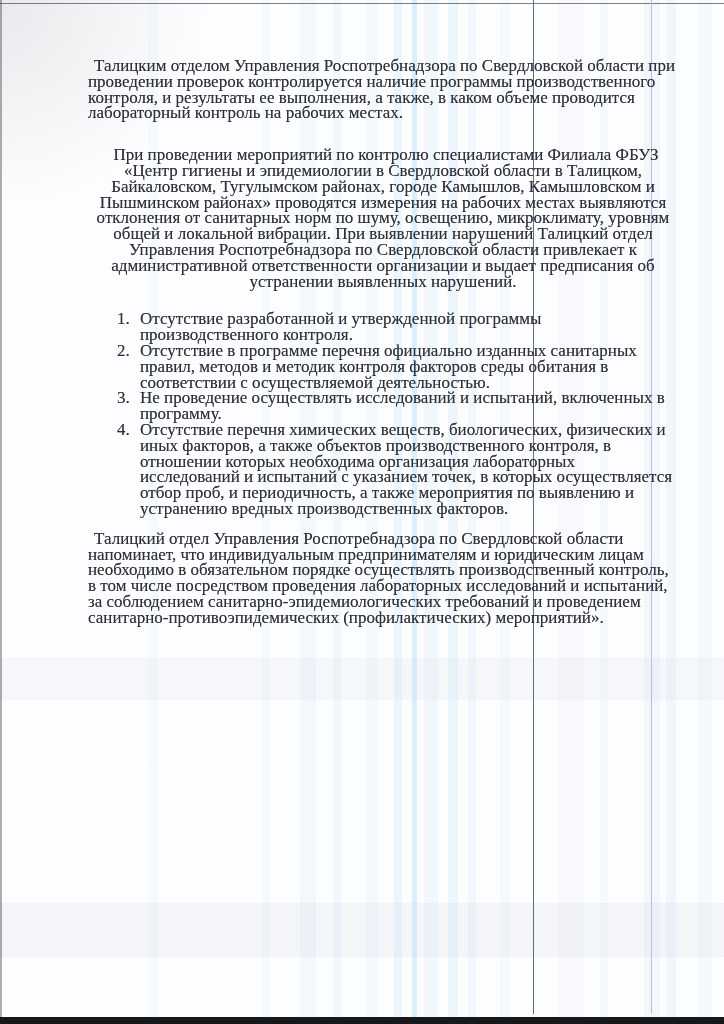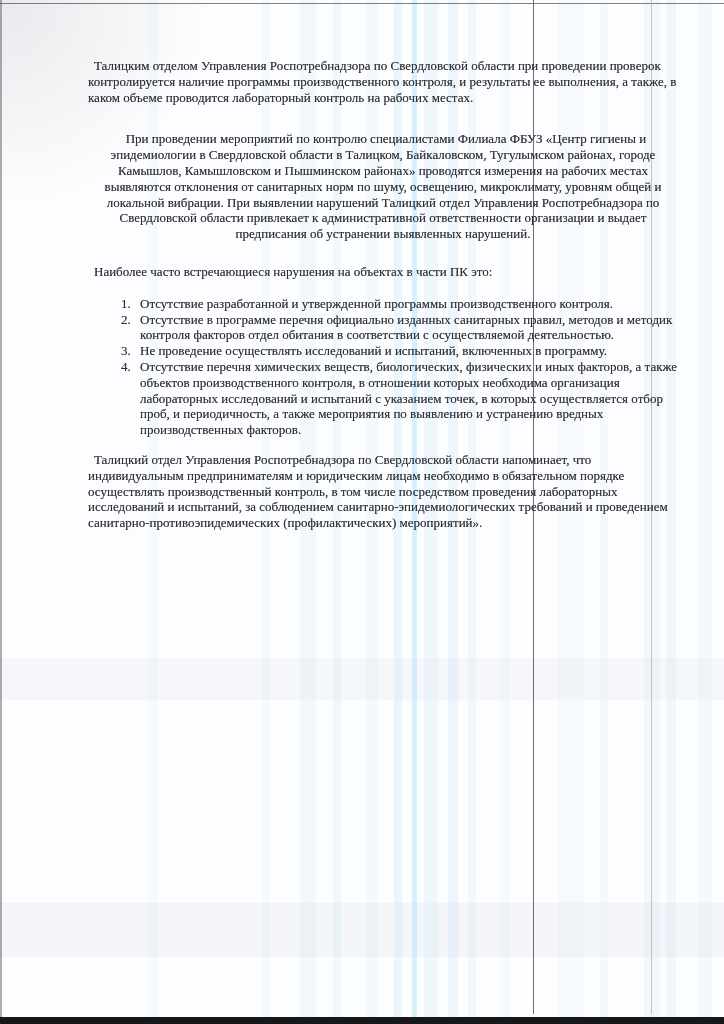--- a/index.html
+++ b/index.html
@@ -49,21 +49,21 @@
     background:radial-gradient(circle at 0 0, rgba(110,115,128,.14), rgba(110,115,128,0) 70%);
   }
   .edge-top{position:absolute;left:0;top:3px;width:100%;height:1px;background:rgba(80,84,92,.75);}
   .edge-left{position:absolute;left:0;top:0;width:2px;height:1017px;background:rgba(52,55,62,.40);}
   .edge-bottom{position:absolute;left:0;bottom:0;width:100%;height:7px;background:#17181a;}
   .fold-line{position:absolute;left:533px;top:0;width:1px;height:1014px;background:#6365a9;}
   .fold-line-faint{position:absolute;left:651px;top:0;width:1px;height:1014px;background:#b9c0de;}
 
   .content{
     position:absolute;left:88px;top:58px;width:590px;
-    font-size:13px;line-height:15.8px;color:#30303a;
+    font-size:17px;line-height:15.8px;color:#30303a;
     text-shadow:0 0 .4px rgba(48,48,58,.55);
   }
   .content p{margin:0;text-indent:6px;}
   .p1{margin-bottom:26px !important;}
   .p2{margin-bottom:22px !important;text-align:center;}
   .intro{margin-bottom:16px !important;}
   ol.violations{margin:0 0 14px 0;padding-left:46px;}
   ol.violations li{padding-left:6px;margin:0;}
 </style>
 </head>
@@ -74,24 +74,23 @@
   <div class="bands"></div>
   <div class="corner-shade"></div>
   <div class="edge-top"></div>
   <div class="edge-left"></div>
   <div class="fold-line"></div>
   <div class="fold-line-faint"></div>
 
   <div class="content">
     <p class="p1">Талицким отделом Управления Роспотребнадзора по Свердловской области при проведении проверок контролируется наличие программы производственного контроля, и результаты ее выполнения, а также, в каком объеме проводится лабораторный контроль  на рабочих местах.</p>
     <p class="p2">При проведении мероприятий по контролю специалистами Филиала ФБУЗ «Центр гигиены и эпидемиологии в Свердловской области в Талицком, Байкаловском, Тугулымском районах, городе Камышлов, Камышловском и Пышминском районах» проводятся измерения на рабочих местах выявляются отклонения от санитарных норм по шуму, освещению, микроклимату, уровням общей и локальной вибрации. При выявлении нарушений Талицкий отдел Управления Роспотребнадзора по Свердловской области привлекает к административной ответственности организации и выдает предписания об устранении выявленных нарушений.</p>
-    <p class="intro">Наиболее часто встречающиеся нарушения на объектах в части ПК это:</p>
     <ol class="violations">
         <li>Отсутствие разработанной и утвержденной программы производственного контроля.</li>
-        <li>Отсутствие в программе перечня официально изданных санитарных правил, методов и методик контроля факторов отдел обитания в соответствии с осуществляемой деятельностью.</li>
+        <li>Отсутствие в программе перечня официально изданных санитарных правил, методов и методик контроля факторов среды обитания в соответствии с осуществляемой деятельностью.</li>
         <li>Не проведение осуществлять исследований и испытаний, включенных в программу.</li>
         <li>Отсутствие перечня химических веществ, биологических, физических и иных факторов, а также объектов производственного контроля, в отношении которых необходима организация лабораторных исследований и испытаний с указанием точек, в которых осуществляется отбор проб, и периодичность, а также мероприятия по выявлению и устранению вредных производственных факторов.</li>
       </ol>
     <p class="closing">Талицкий отдел Управления Роспотребнадзора по Свердловской области напоминает, что индивидуальным предпринимателям и юридическим лицам необходимо в обязательном порядке осуществлять производственный контроль, в том числе посредством проведения лабораторных исследований и испытаний, за соблюдением санитарно-эпидемиологических требований и проведением санитарно-противоэпидемических (профилактических) мероприятий».</p>
   </div>
 
   <div class="edge-bottom"></div>
 </div>
 
 </body></html>

